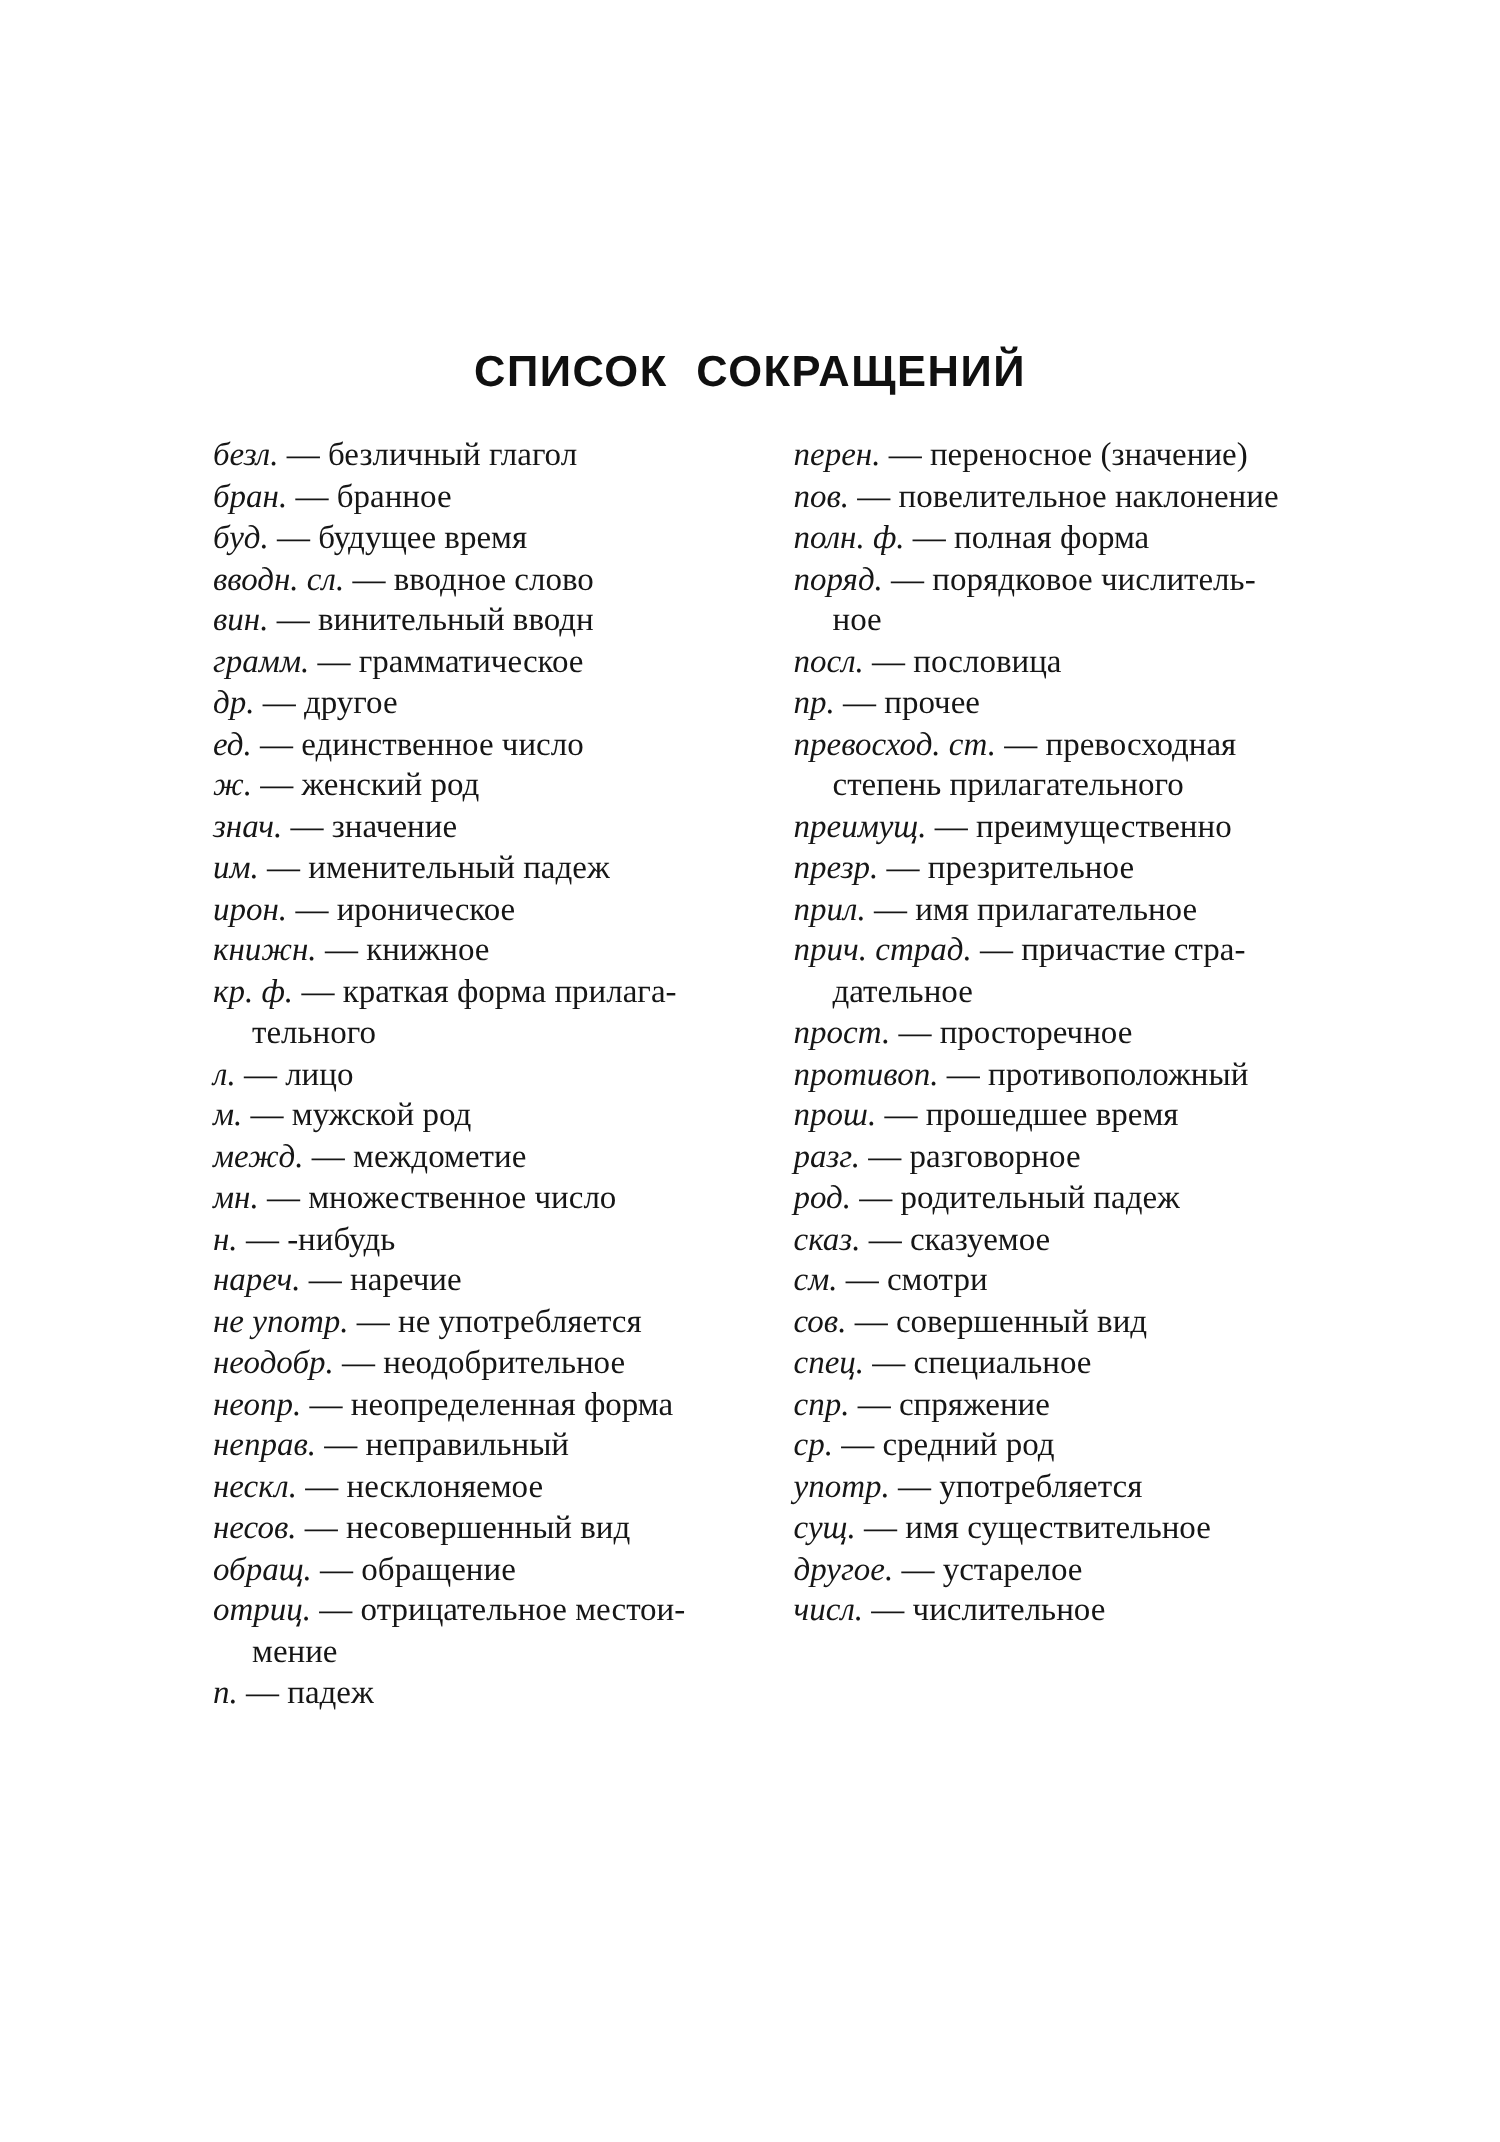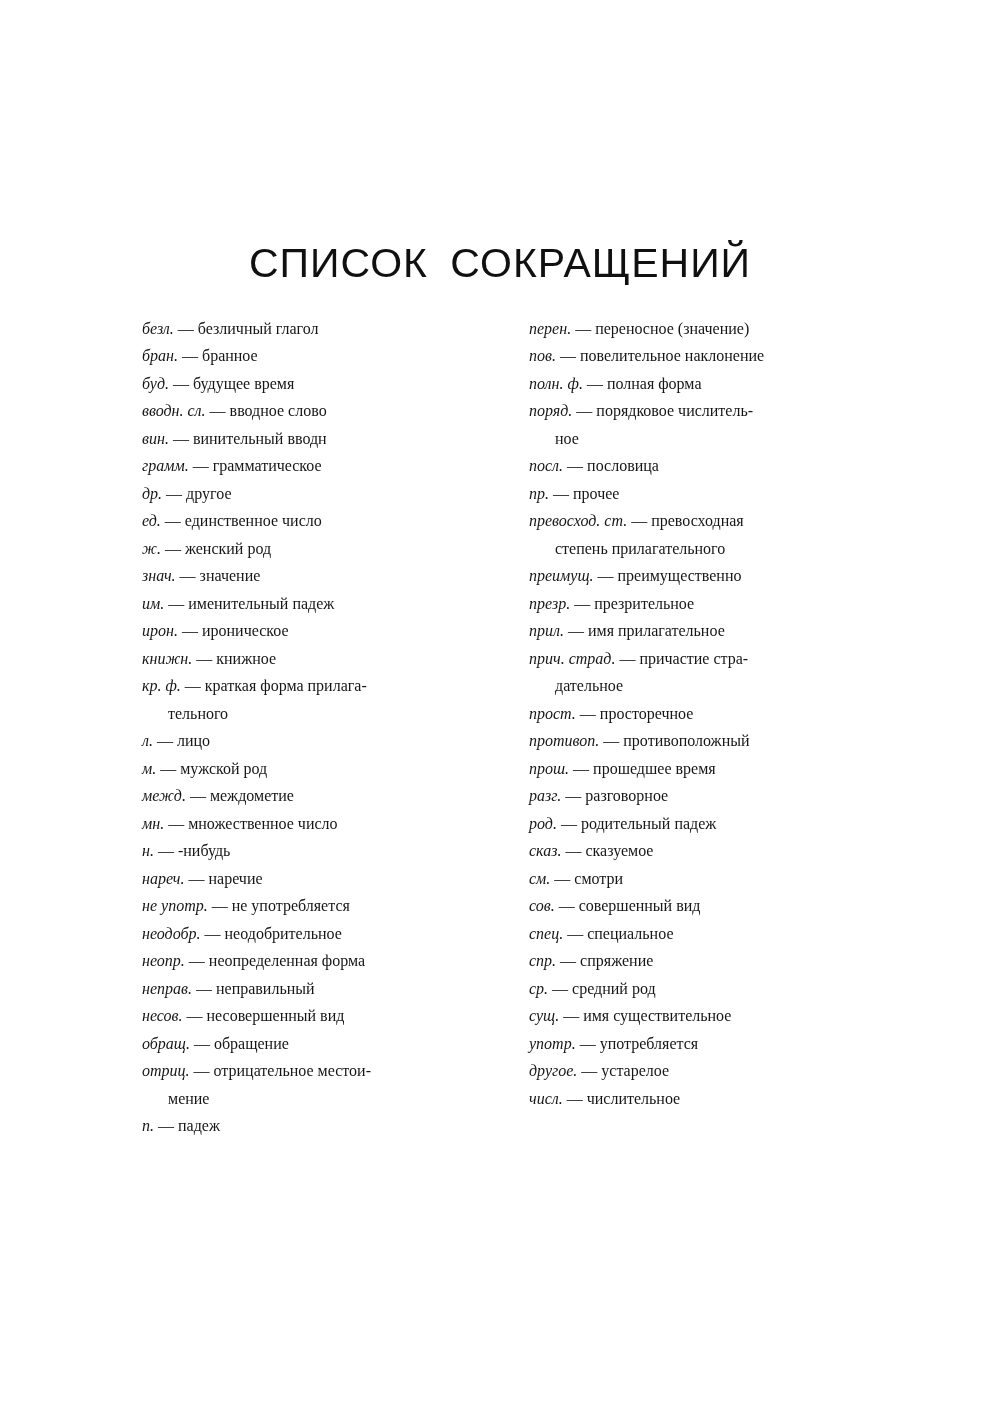--- a/index.html
+++ b/index.html
@@ -13,38 +13,38 @@
     height: 1428px;
     background: #ffffff;
     color: #161616;
     font-family: "Liberation Serif", serif;
     overflow: hidden;
   }
   .title {
     padding-top: 213px;
     text-align: center;
     font-family: "Liberation Sans", sans-serif;
-    font-weight: normal;
-    font-size: 41px;
+    font-weight: bold;
+    font-size: 29px;
     letter-spacing: 1px;
     word-spacing: 10px;
     color: #101010;
   }
   .columns {
     display: flex;
     margin: 24px 0 0 142px;
     width: 748px;
     gap: 26px;
   }
   .column {
     width: 361px;
     flex: 0 0 361px;
   }
   .entry {
-    font-size: 16px;
+    font-size: 22px;
     line-height: 27.5px;
     padding-left: 26px;
     text-indent: -26px;
     white-space: pre-line;
   }
   .abbr {
     font-style: italic;
   }
   .def {
     font-style: normal;
@@ -100,20 +100,21 @@
         <div class="entry"><span class="abbr">нареч.</span><span class="def"> — наречие</span></div>
 
         <div class="entry"><span class="abbr">не употр.</span><span class="def"> — не употребляется</span></div>
 
         <div class="entry"><span class="abbr">неодобр.</span><span class="def"> — неодобрительное</span></div>
 
         <div class="entry"><span class="abbr">неопр.</span><span class="def"> — неопределенная форма</span></div>
 
         <div class="entry"><span class="abbr">неправ.</span><span class="def"> — неправильный</span></div>
 
+        <div class="entry"><span class="abbr">нескл.</span><span class="def"> — несклоняемое</span></div>
 
         <div class="entry"><span class="abbr">несов.</span><span class="def"> — несовершенный вид</span></div>
 
         <div class="entry"><span class="abbr">обращ.</span><span class="def"> — обращение</span></div>
 
         <div class="entry"><span class="abbr">отриц.</span><span class="def"> — отрицательное местои-
 мение</span></div>
 
         <div class="entry"><span class="abbr">п.</span><span class="def"> — падеж</span></div>
       </div>
@@ -161,22 +162,22 @@
 
 
         <div class="entry"><span class="abbr">сов.</span><span class="def"> — совершенный вид</span></div>
 
         <div class="entry"><span class="abbr">спец.</span><span class="def"> — специальное</span></div>
 
         <div class="entry"><span class="abbr">спр.</span><span class="def"> — спряжение</span></div>
 
         <div class="entry"><span class="abbr">ср.</span><span class="def"> — средний род</span></div>
 
+        <div class="entry"><span class="abbr">употр.</span><span class="def"> — употребляется</span></div>
+
         <div class="entry"><span class="abbr">сущ.</span><span class="def"> — имя существительное</span></div>
-
-        <div class="entry"><span class="abbr">употр.</span><span class="def"> — употребляется</span></div>
 
         <div class="entry"><span class="abbr">другое.</span><span class="def"> — устарелое</span></div>
 
         <div class="entry"><span class="abbr">числ.</span><span class="def"> — числительное</span></div>
       </div>
   </div>
 </div>
 
 </body></html>

